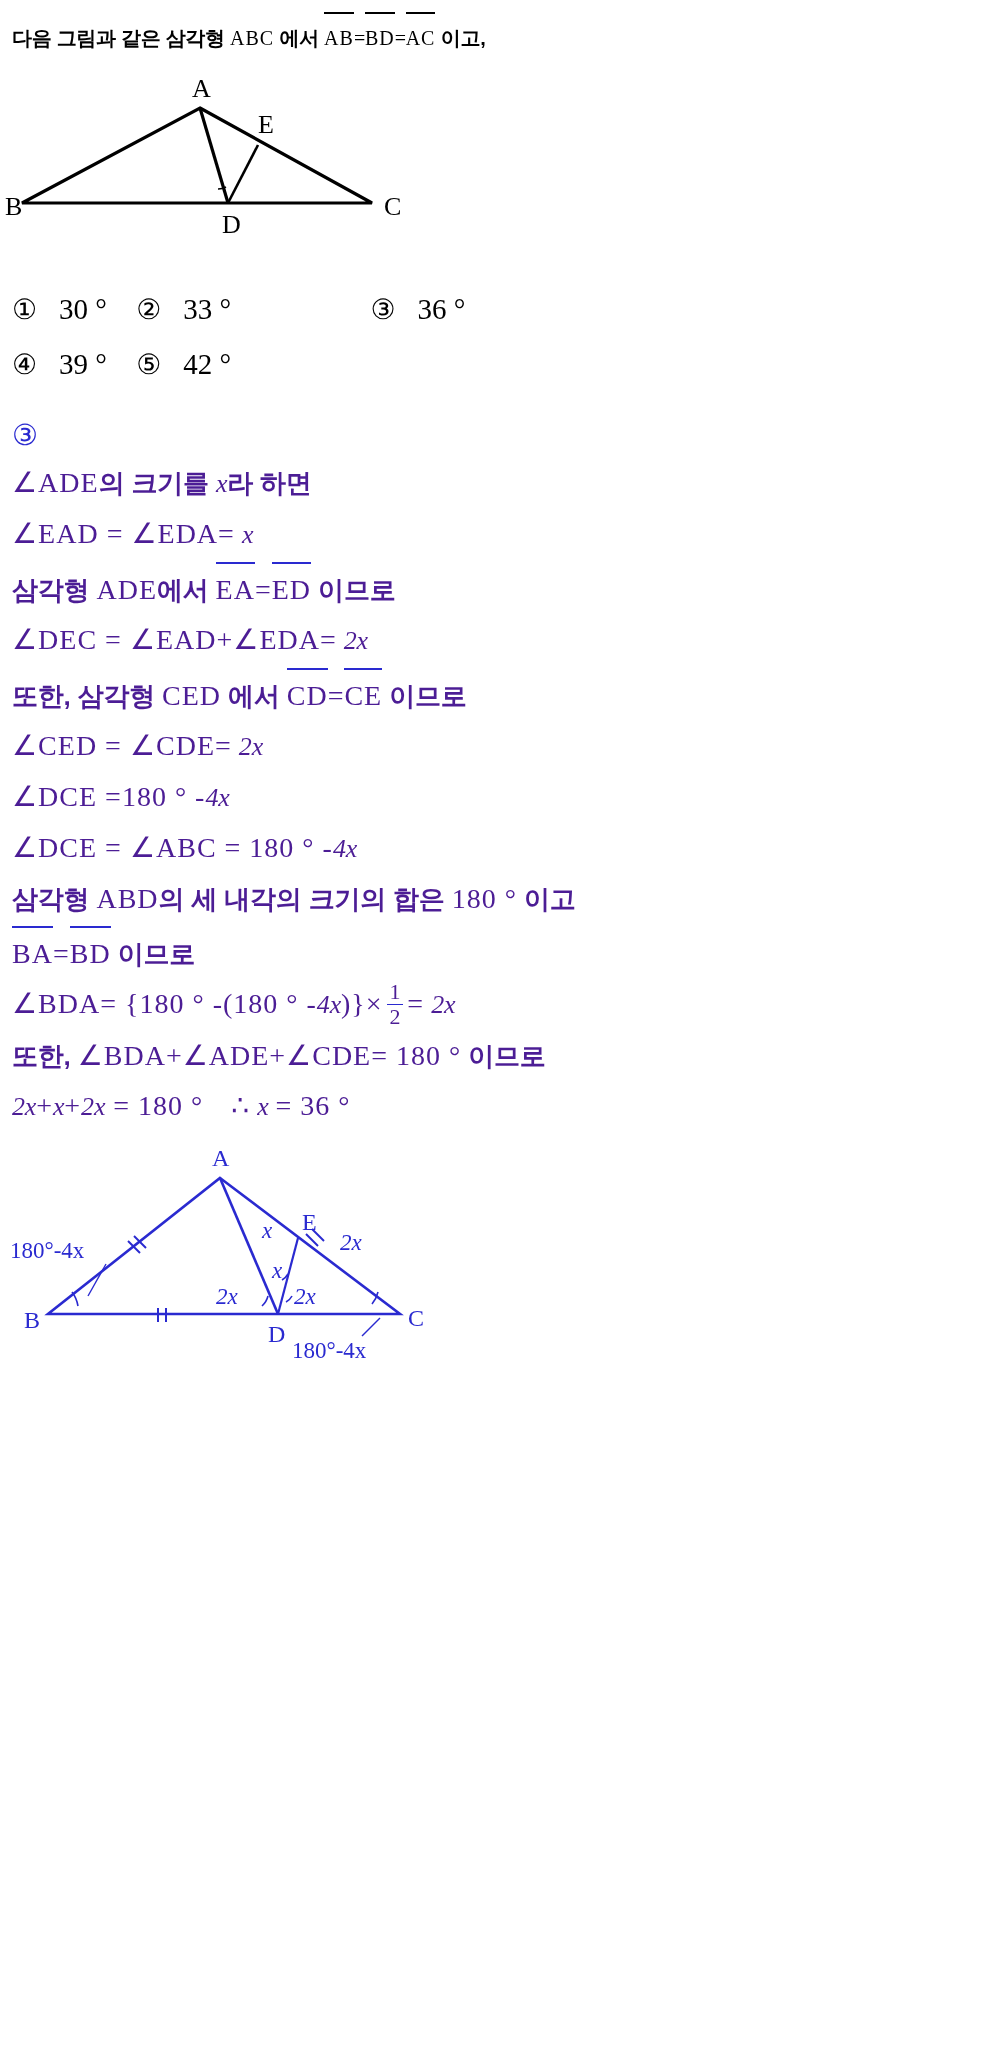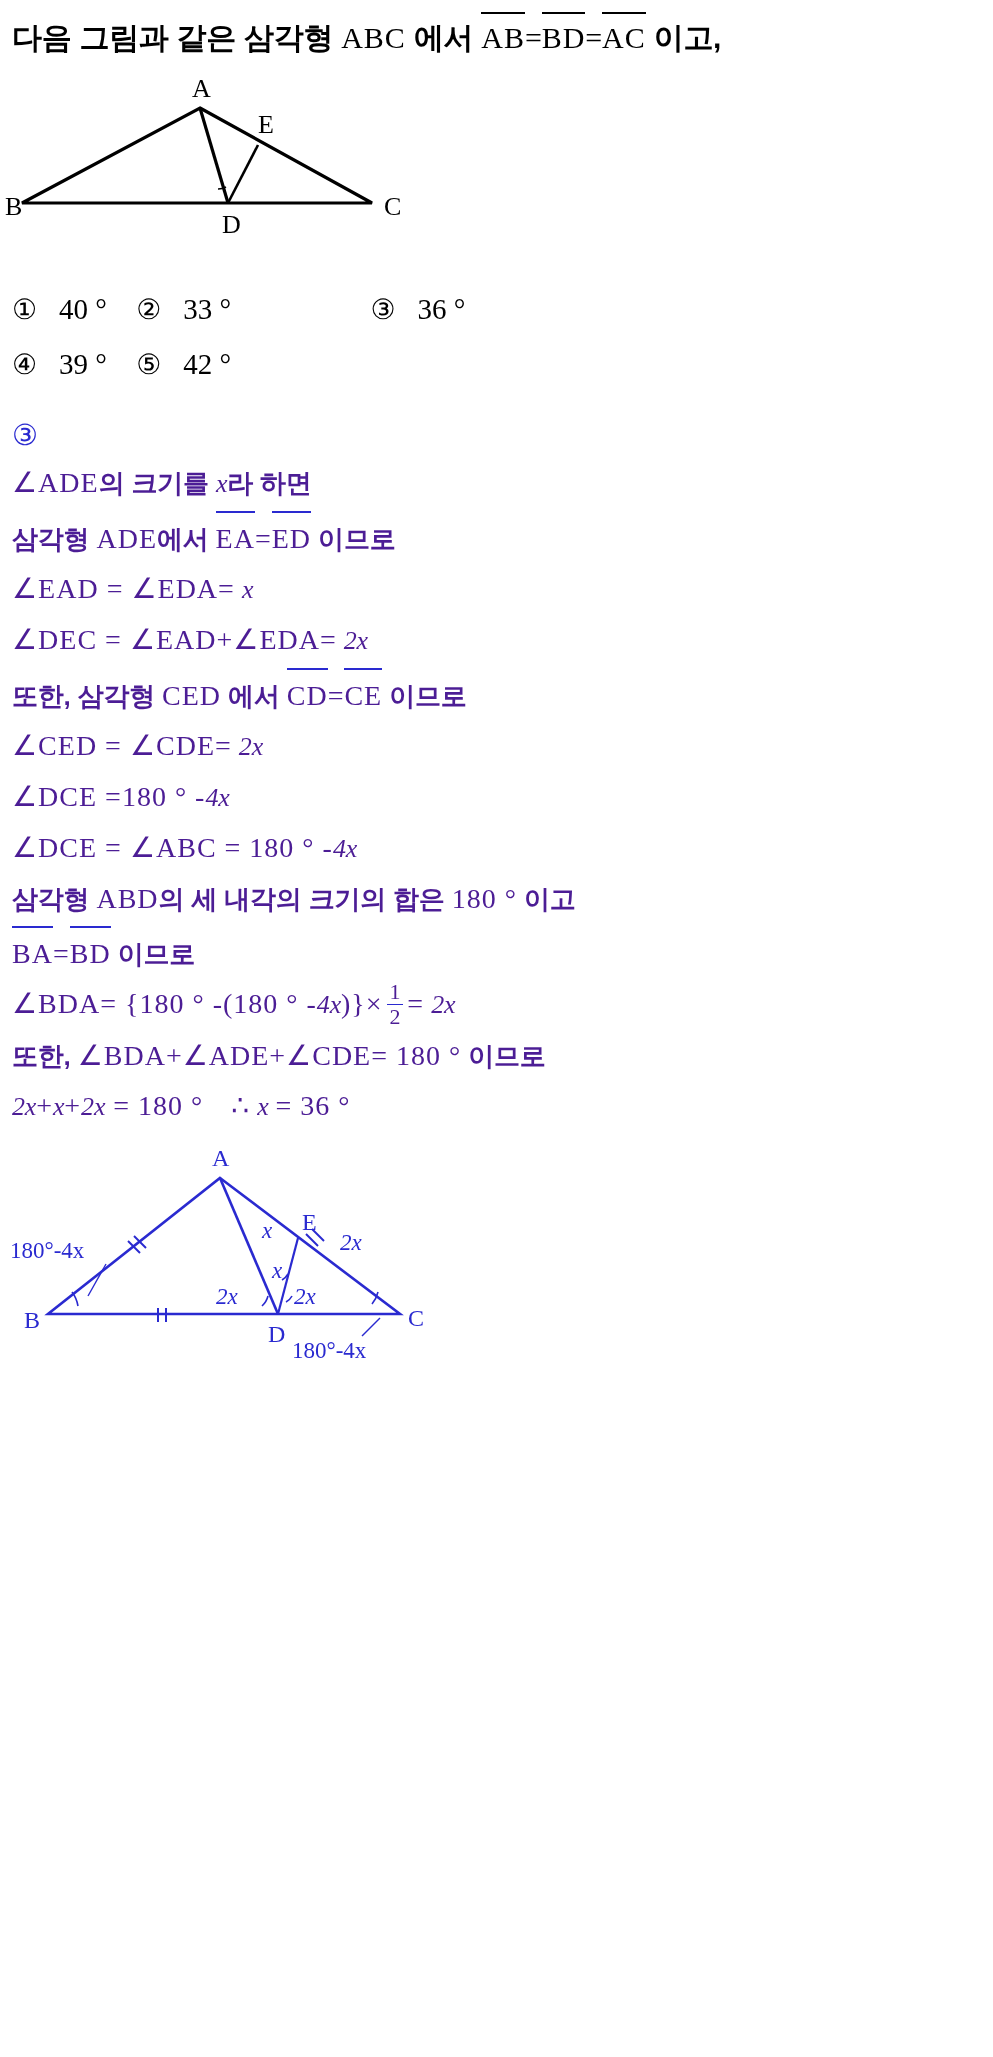--- a/index.html
+++ b/index.html
@@ -18,21 +18,21 @@
     position: relative;
     width: 993px;
     min-height: 2057px;
     padding: 0;
     box-sizing: border-box;
   }
 
   
   .stmt {
     padding: 10px 12px 0 12px;
-    font-size: 30px;
+    font-size: 20px;
     line-height: 46px;
     font-weight: bold;
     font-family: "Liberation Sans", sans-serif;
     letter-spacing: -0.3px;
   }
   .stmt .ln { display: block; white-space: nowrap; }
   .ser { font-family: "Liberation Serif", serif; font-weight: normal; letter-spacing: 1px; }
   .ovl {
     display: inline-block;
     border-top: 2px solid currentColor;
@@ -141,44 +141,44 @@
       <text x="192" y="24" font-family="Liberation Serif, serif" font-size="26" fill="#000">A</text>
       <text x="5" y="142" font-family="Liberation Serif, serif" font-size="26" fill="#000">B</text>
       <text x="384" y="142" font-family="Liberation Serif, serif" font-size="26" fill="#000">C</text>
       <text x="222" y="160" font-family="Liberation Serif, serif" font-size="26" fill="#000">D</text>
       <text x="258" y="60" font-family="Liberation Serif, serif" font-size="26" fill="#000">E</text>
     </svg>
   </div>
 
   <div class="choices">
     <div class="row">
-      <span class="circnum">①</span><span class="sp"></span><span>40 °</span><span class="sp"></span>
+      <span class="circnum">①</span><span class="sp"></span><span>30 °</span><span class="sp"></span>
       <span class="circnum">②</span><span class="sp"></span><span>33 °</span><span class="gap"></span>
       <span class="circnum">③</span><span class="sp"></span><span>36 °</span>
     </div>
     <div class="row">
       <span class="circnum">④</span><span class="sp"></span><span>39 °</span><span class="sp"></span>
       <span class="circnum">⑤</span><span class="sp"></span><span>42 °</span>
     </div>
   </div>
 
   <div class="answer">③</div>
 
   <div class="sol">
 
     <span class="ln">
       <span class="ser">∠ADE</span>의 크기를 <span class="it">x</span>라 하면
     </span>
 
     <span class="ln">
+      <span class="ser">∠EAD = ∠EDA=</span> <span class="it">x</span>
+    </span>
+
+    <span class="ln">
       삼각형 <span class="ser">ADE</span>에서 <span class="ovl ser">EA</span><span class="ser">=</span><span class="ovl ser">ED</span> 이므로
-    </span>
-
-    <span class="ln">
-      <span class="ser">∠EAD = ∠EDA=</span> <span class="it">x</span>
     </span>
 
 
     <span class="ln">
       <span class="ser">∠DEC = ∠EAD+∠EDA=</span> <span class="it">2x</span>
     </span>
 
     <span class="ln">
       또한, 삼각형 <span class="ser">CED</span> 에서 <span class="ovl ser">CD</span><span class="ser">=</span><span class="ovl ser">CE</span> 이므로
     </span>

